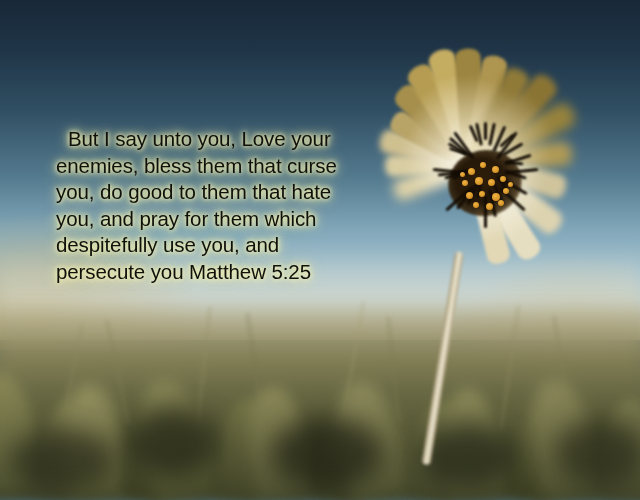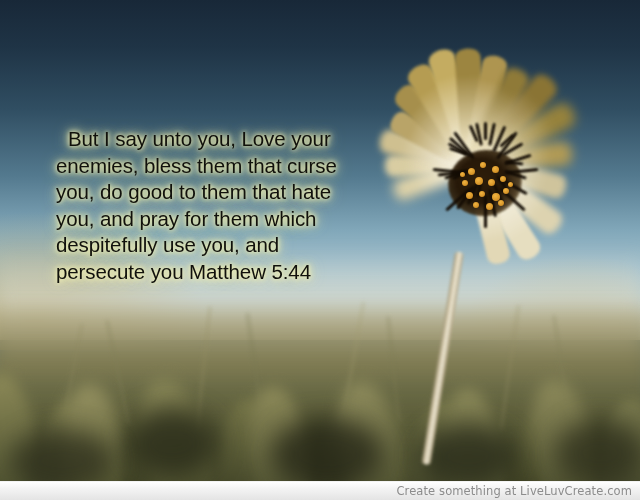--- a/index.html
+++ b/index.html
@@ -309,19 +309,16 @@
         <div class="stamen" style="left: 108px; top: 114px; width: 5px; height: 5px;"></div>
         <div class="stamen" style="left: 156px; top: 124px; width: 5px; height: 5px;"></div>
       </div>
   </div>
 
   <div id="quote">But I say unto you, Love your
 enemies, bless them that curse
 you, do good to them that hate
 you, and pray for them which
 despitefully use you, and
-persecute you Matthew 5:44</div>
-
-  <div id="watermark-bar">
-    <div id="watermark-text">Create something at LiveLuvCreate.com</div>
-  </div>
+persecute you Matthew 5:25</div>
+
 
 </div>
 
 </body></html>

